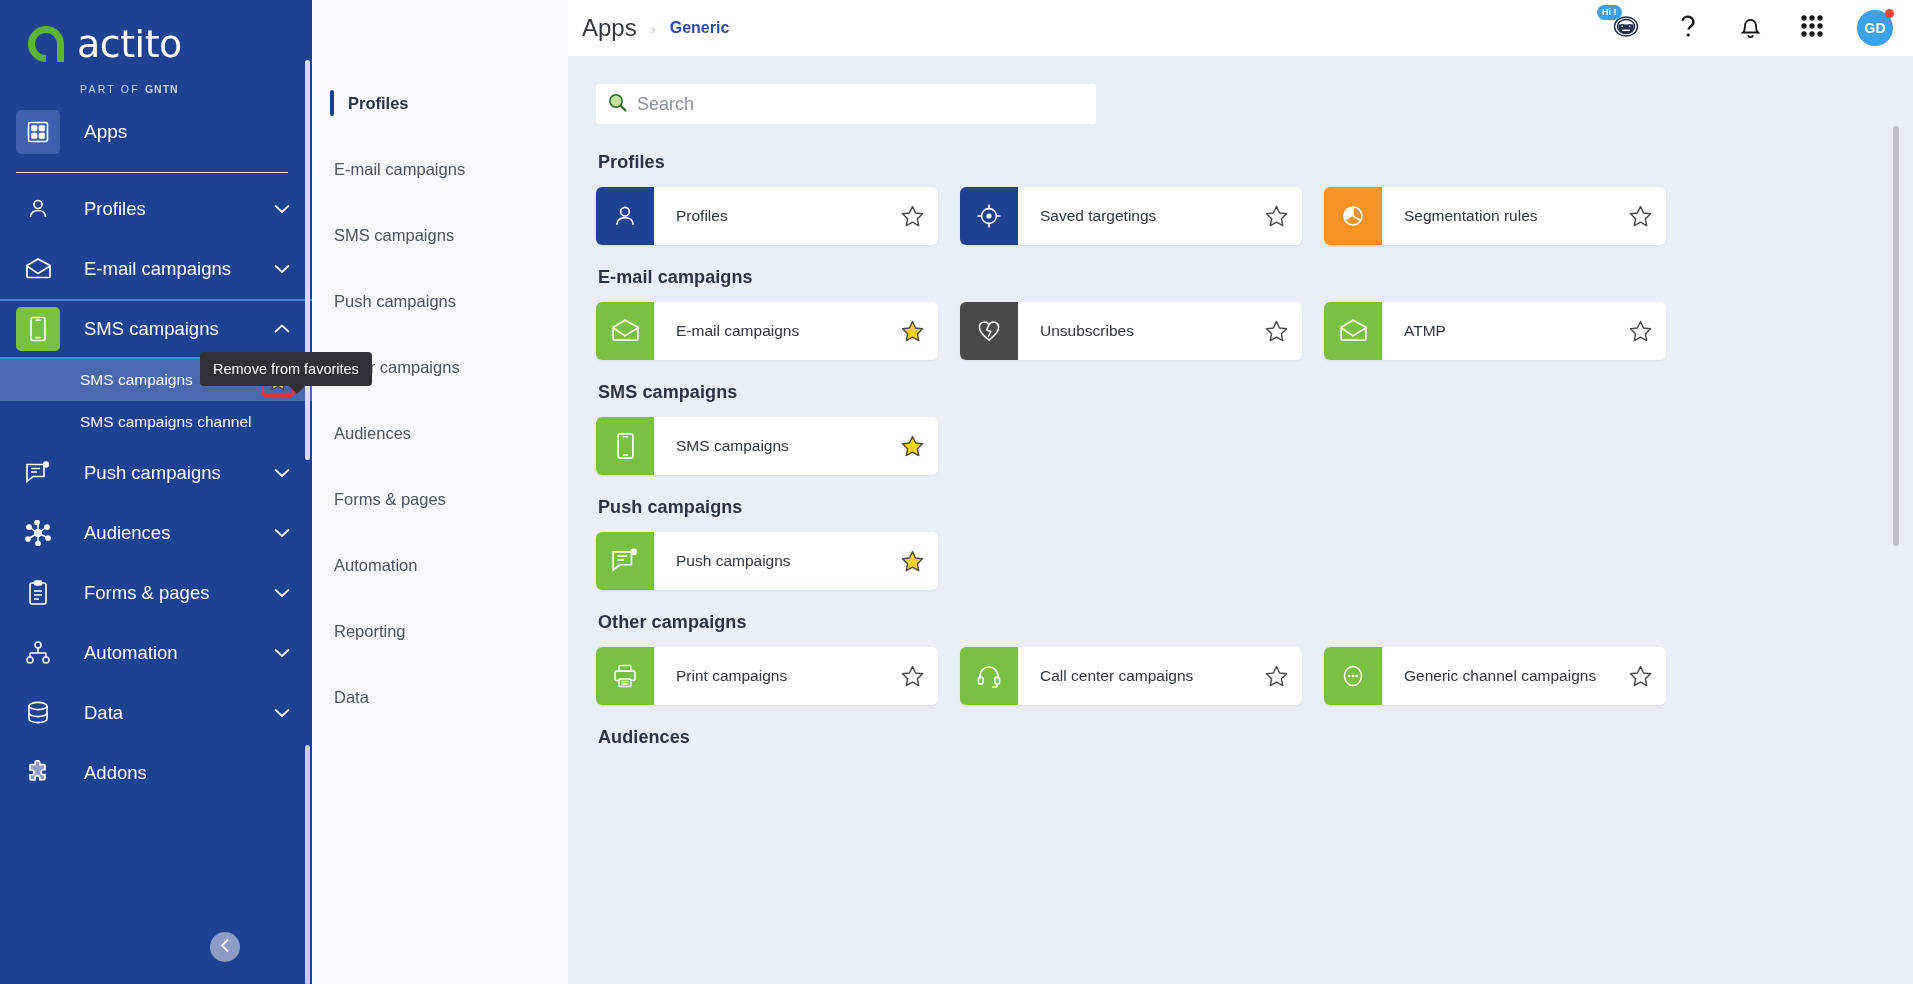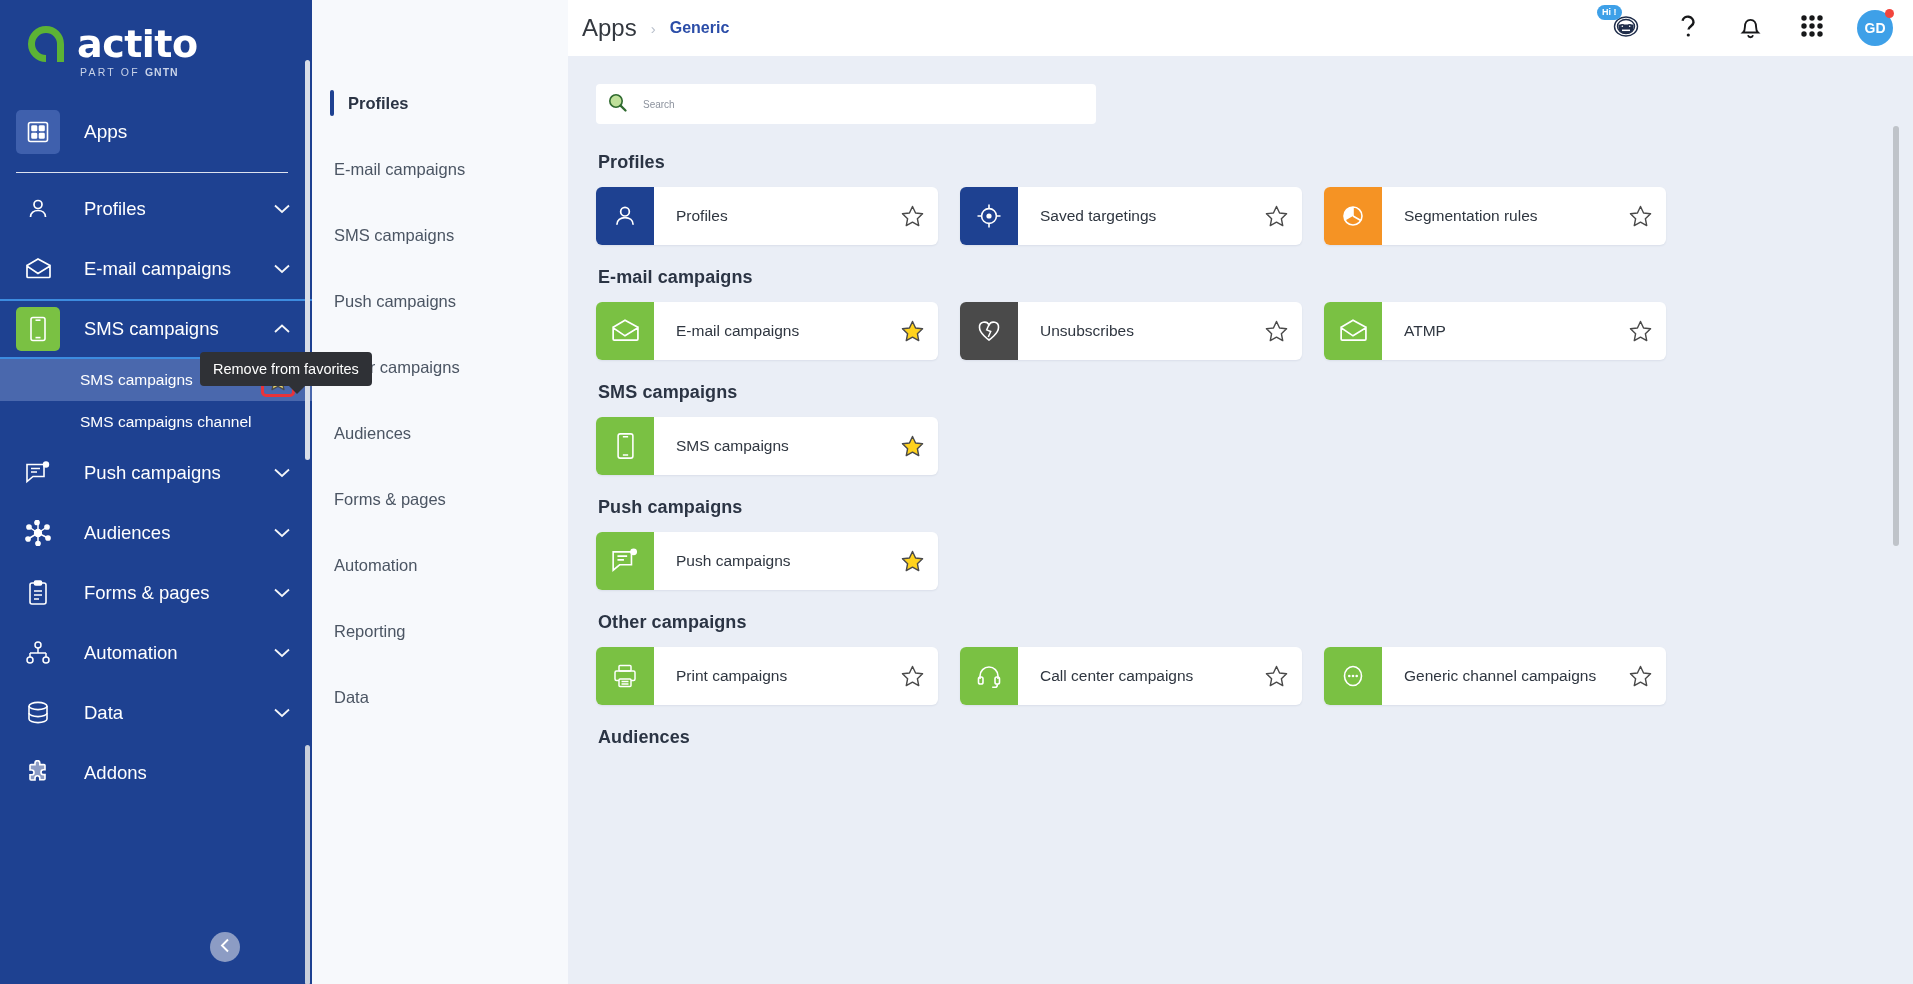--- a/index.html
+++ b/index.html
@@ -15,24 +15,24 @@
   .sidebar {
     width: 312px; height: 984px; background: #1e4191;
     position: relative; flex: 0 0 312px; z-index: 30;
     overflow: hidden;
   }
   .logo-wrap { padding: 22px 0 0 24px; height: 96px; }
   .logo-row { display: flex; align-items: center; gap: 9px; }
   .logo-mark { width: 44px; height: 44px; position: relative; }
   .logo-text {
     font-size: 38px; color: #ffffff; letter-spacing: -0.5px;
-    font-weight: 700; line-height: 1; font-family: "DejaVu Sans", sans-serif;
+    font-weight: 400; line-height: 1; font-family: "DejaVu Sans", sans-serif;
   }
   .logo-sub {
-    margin-left: 56px; margin-top: 0; font-size: 10.5px;
+    margin-left: 56px; margin-top: 17px; font-size: 10.5px;
     letter-spacing: 2.2px; color: #c8d2e8; font-weight: 400;
   }
   .logo-sub b { font-weight: 700; letter-spacing: 1px; }
 
   .nav-apps {
     display: flex; align-items: center; height: 64px;
     padding-left: 16px; margin-top: 4px;
   }
   .apps-icon-box {
     width: 44px; height: 44px; border-radius: 5px; background: #3f60ad;
@@ -143,22 +143,22 @@
 
   .content {
     flex: 1; background: #eaeef6; padding: 28px 0 0 28px;
     overflow: hidden; position: relative;
   }
   .searchbar {
     width: 500px; height: 40px; background: #fff; border-radius: 4px;
     display: flex; align-items: center; padding: 0 12px; margin-bottom: 28px;
   }
   .searchbar input {
-    border: 0; outline: 0; flex: 1; font-size: 10px; color: #333;
-    font-family: "Liberation Sans", sans-serif; margin-left: 16px; background: transparent;
+    border: 0; outline: 0; flex: 1; font-size: 18px; color: #333;
+    font-family: "Liberation Sans", sans-serif; margin-left: 10px; background: transparent;
   }
   .searchbar input::placeholder { color: #8c929d; }
 
   .sec-title {
     font-size: 18px; font-weight: 700; color: #2b3444;
     margin: 0 0 14px 2px; letter-spacing: .1px;
   }
   .sec { margin-bottom: 22px; }
   .card-row { display: flex; gap: 22px; }
   .card {

